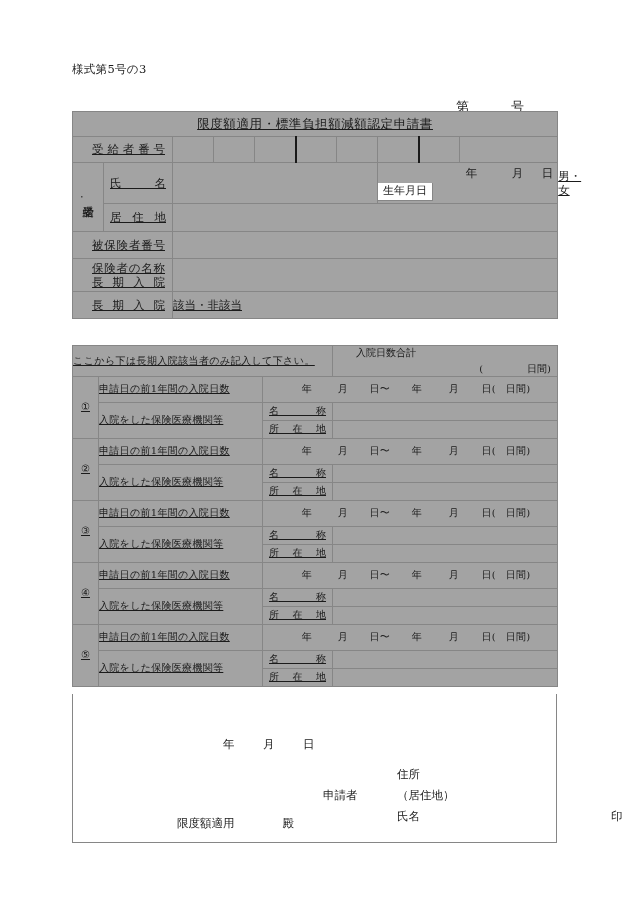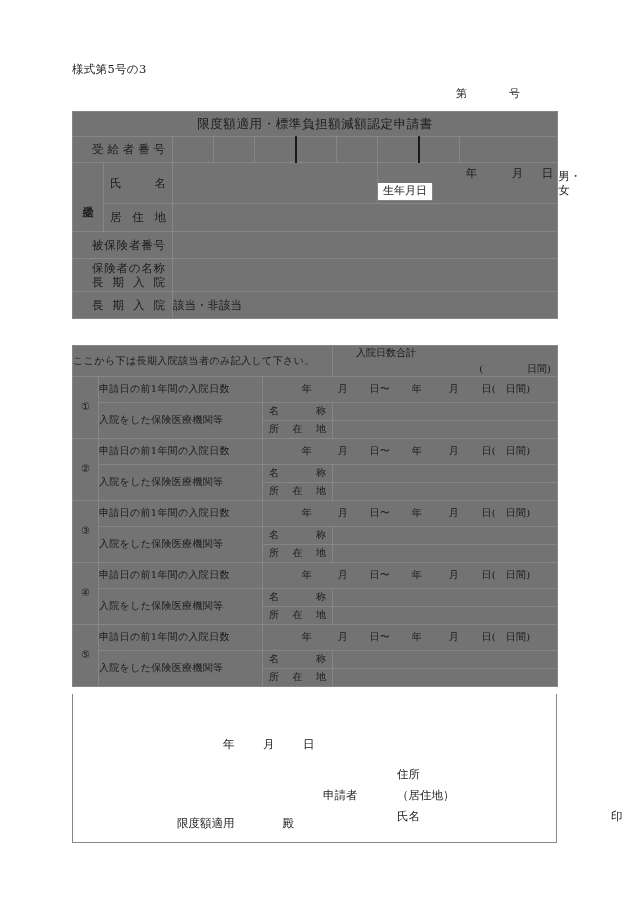--- a/index.html
+++ b/index.html
@@ -28,32 +28,33 @@
     position: absolute;
     left: 72px;
     top: 62px;
     font-size: 11.5px;
     letter-spacing: 0.3px;
     white-space: nowrap;
   }
   .doc-number {
     position: absolute;
     left: 456px;
-    top: 86px;
-    font-size: 11px;
+    top: 98px;
+    font-size: 13px;
     white-space: nowrap;
   }
   .doc-number .gap { display: inline-block; width: 42px; }
 
   
   .tbl {
     position: absolute;
     border-collapse: collapse;
     table-layout: fixed;
-    background: #737373;
+    background: #a3a3a3;
+    text-decoration: underline;
   }
   .tbl td {
     border: 1px solid #868686;
     padding: 0;
     vertical-align: middle;
     font-size: 11.5px;
     line-height: 1.25;
   }
   .thickright   { border-right: 2px solid #1a1a1a !important; }
   .nb-l { border-left: 0 !important; }

